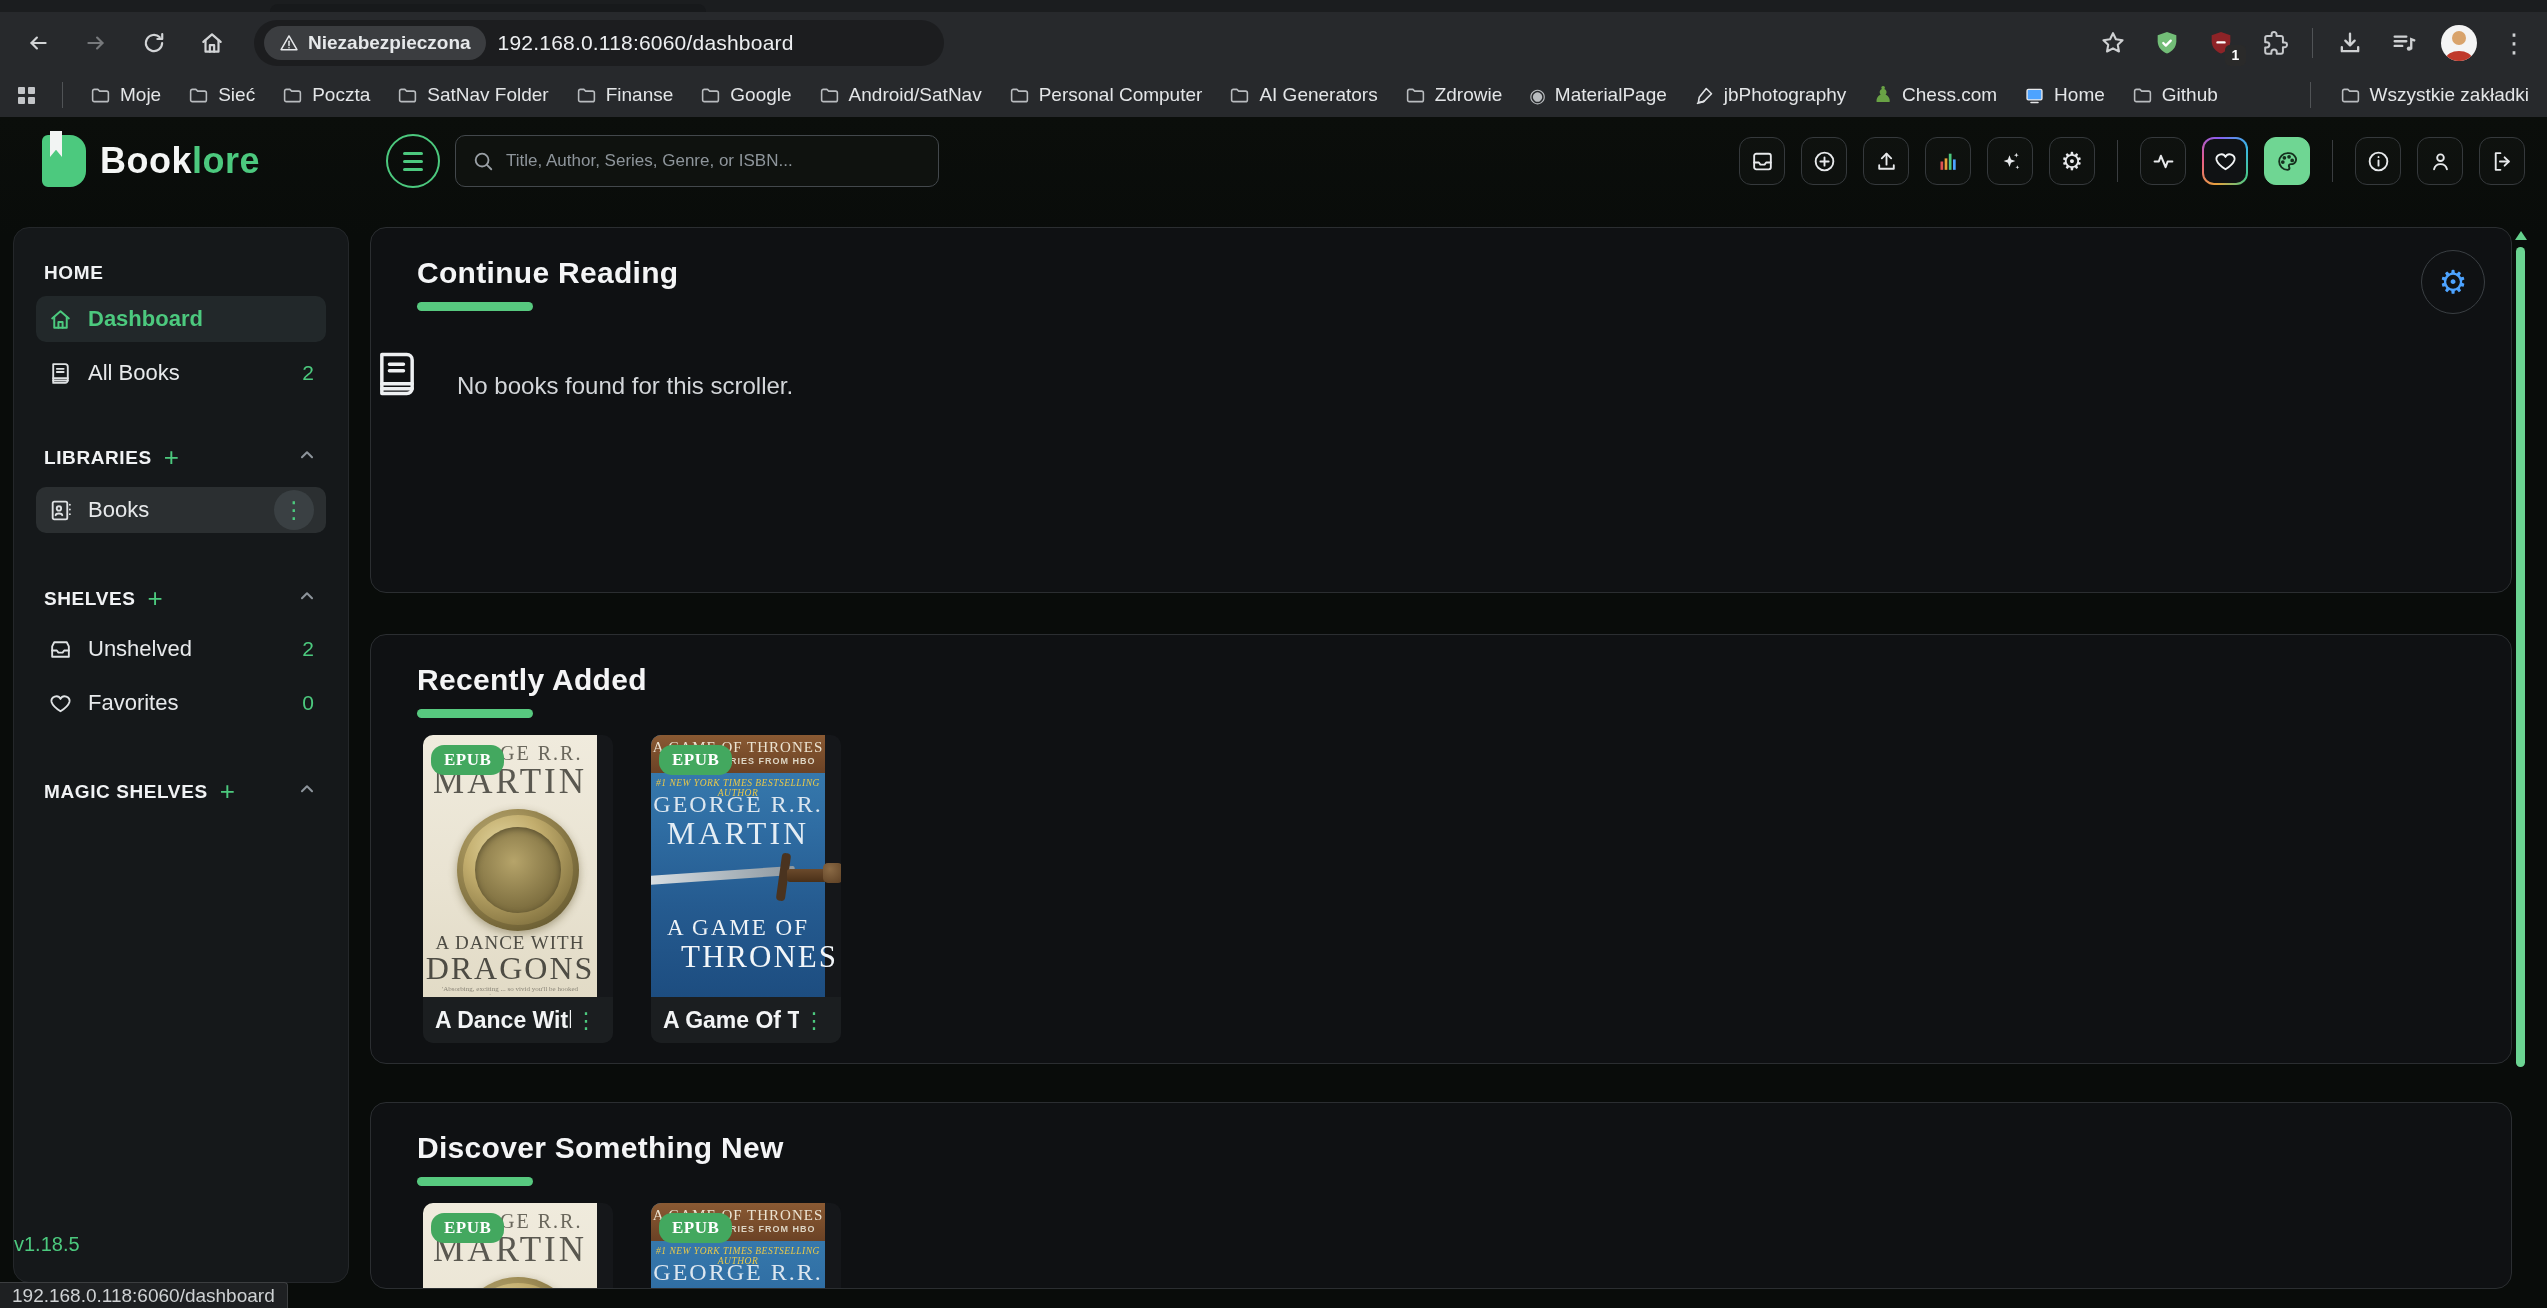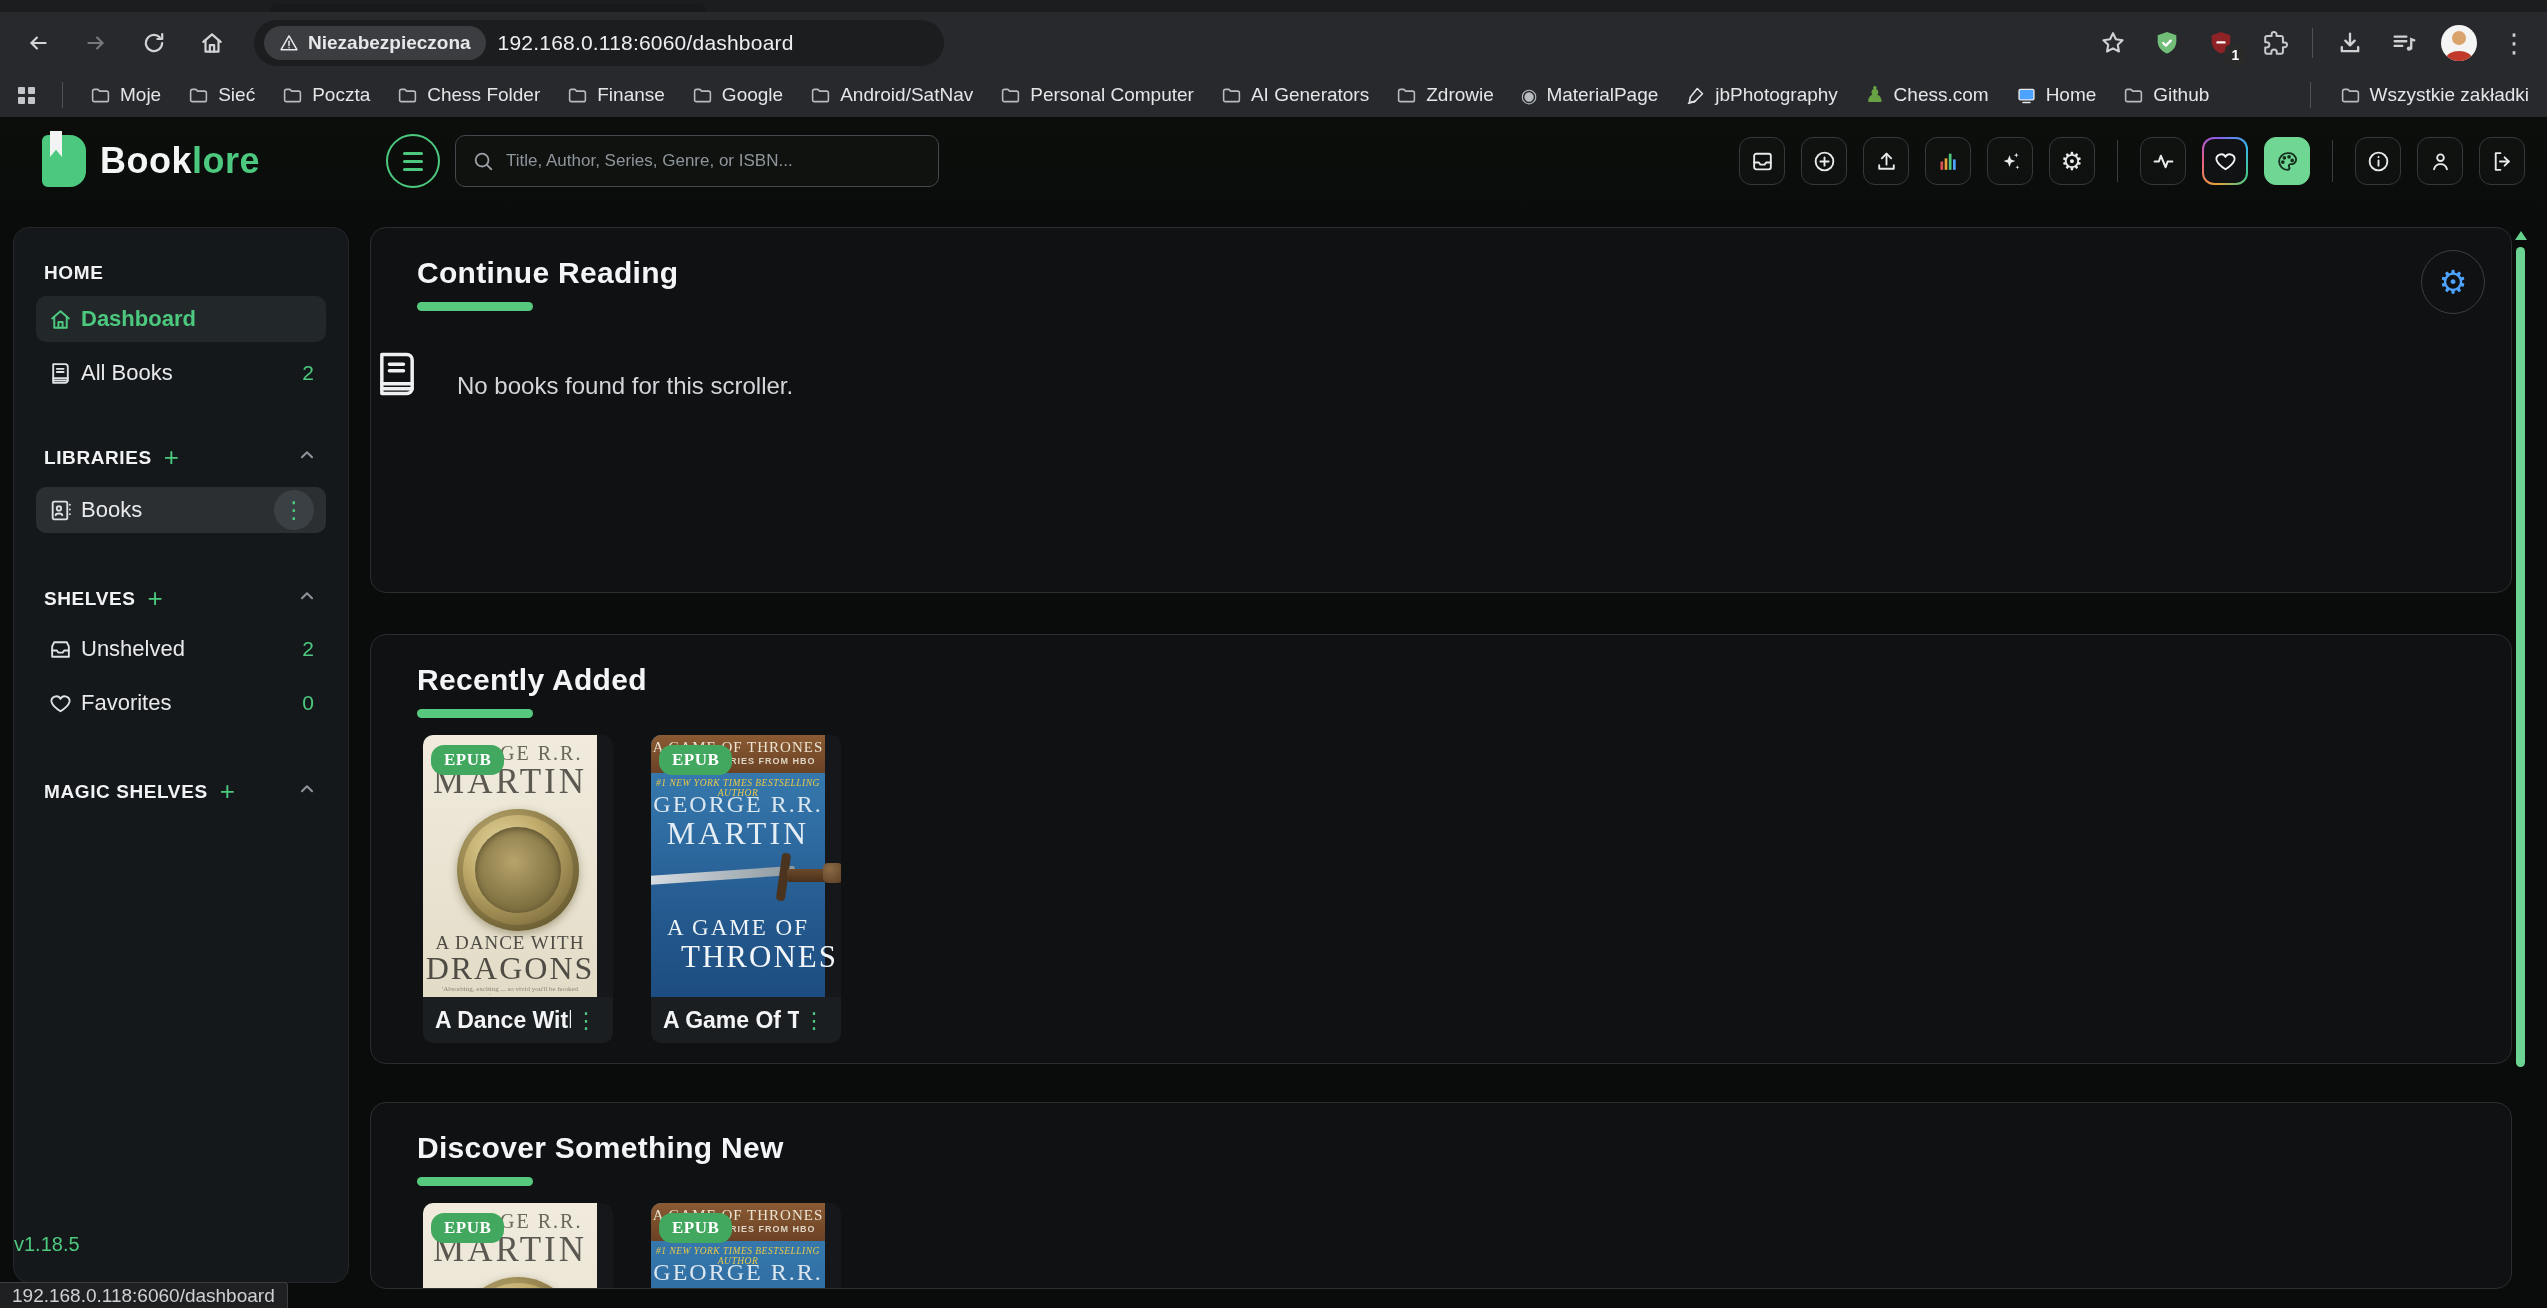--- a/index.html
+++ b/index.html
@@ -82,21 +82,21 @@
   .sidebar { position:absolute; left:13px; top:110px; width:336px; height:1056px; background:#15181a;
              border:1px solid #24272a; border-radius:16px; padding:34px 22px 0 22px; }
   .sb-header { display:flex; align-items:center; font-size:19px; font-weight:700; color:#f0f2f4;
                letter-spacing:.6px; padding:0 8px; }
   .sb-header .plus { color:#4cc97e; font-size:26px; font-weight:400; margin-left:12px; line-height:.8; cursor:pointer; }
   .sb-header .chev { margin-left:auto; color:#8d949b; cursor:pointer; }
   .sb-header .chev svg { width:22px; height:22px; }
   .sb-row { display:flex; align-items:center; height:46px; border-radius:10px; padding:0 12px; margin-top:8px;
             font-size:22px; color:#e7e9eb; cursor:pointer; }
   .sb-row svg { width:25px; height:25px; flex:none; color:#dfe2e4; }
-  .sb-row .lbl { margin-left:8px; }
+  .sb-row .lbl { margin-left:15px; }
   .sb-row .count { margin-left:auto; color:#4cc97e; font-size:21px; }
   .sb-row.active { background:#22282a; color:#4cc97e; font-weight:700; }
   .sb-row.active svg { color:#4cc97e; }
   .sb-row.lib { background:#2b2f31; }
   .dots-pill { margin-left:auto; width:40px; height:40px; border-radius:50%; background:#3a4043;
                display:flex; align-items:center; justify-content:center; color:#4cc97e; font-size:23px;
                font-family:"DejaVu Sans",sans-serif; cursor:pointer; }
   .version { position:absolute; bottom:26px; left:0; width:100%; text-align:left; color:#4cc97e; font-size:20px; }
 
   
@@ -286,21 +286,21 @@
     <span class="bm">
       <svg viewBox="0 0 24 24" fill="none" stroke="currentColor" stroke-width="1.8" stroke-linejoin="round">
           <path d="M3 7a2 2 0 0 1 2-2h4l2 2h8a2 2 0 0 1 2 2v8a2 2 0 0 1-2 2H5a2 2 0 0 1-2-2z"></path>
         </svg>
       <span>Poczta</span>
     </span>
     <span class="bm">
       <svg viewBox="0 0 24 24" fill="none" stroke="currentColor" stroke-width="1.8" stroke-linejoin="round">
           <path d="M3 7a2 2 0 0 1 2-2h4l2 2h8a2 2 0 0 1 2 2v8a2 2 0 0 1-2 2H5a2 2 0 0 1-2-2z"></path>
         </svg>
-      <span>Chess Folder</span>
+      <span>SatNav Folder</span>
     </span>
     <span class="bm">
       <svg viewBox="0 0 24 24" fill="none" stroke="currentColor" stroke-width="1.8" stroke-linejoin="round">
           <path d="M3 7a2 2 0 0 1 2-2h4l2 2h8a2 2 0 0 1 2 2v8a2 2 0 0 1-2 2H5a2 2 0 0 1-2-2z"></path>
         </svg>
       <span>Finanse</span>
     </span>
     <span class="bm">
       <svg viewBox="0 0 24 24" fill="none" stroke="currentColor" stroke-width="1.8" stroke-linejoin="round">
           <path d="M3 7a2 2 0 0 1 2-2h4l2 2h8a2 2 0 0 1 2 2v8a2 2 0 0 1-2 2H5a2 2 0 0 1-2-2z"></path>

